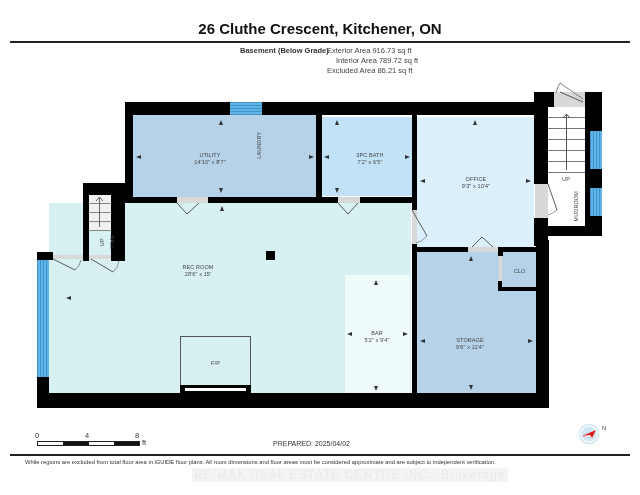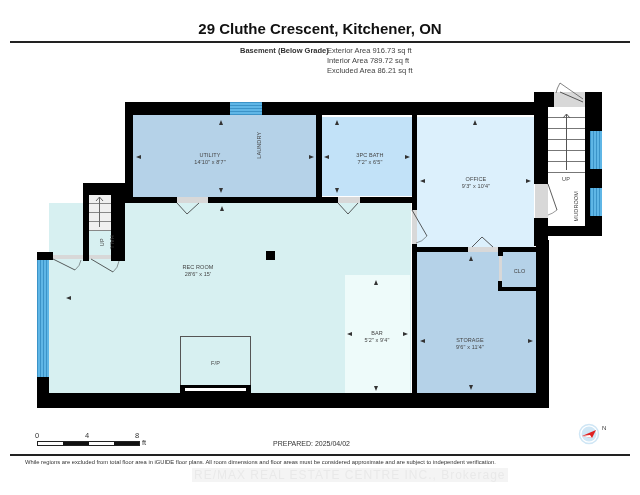--- a/index.html
+++ b/index.html
@@ -19,26 +19,26 @@
   .stairs-light { background:
       repeating-linear-gradient(180deg, #ffffff 0 10px, #777 10px 11px); }
   .footer-note { font-size:5.8px; color:#333; }
   .watermark { font-size:12px; color:#e9e9e9; letter-spacing:1px; background:#f4f4f4; padding:0 2px; }
   .scale-num { font-size:7.5px; color:#333; }
   .prepared { font-size:7px; color:#333; }
 </style>
 </head>
 <body>
 
-<div class="abs title">29 Cluthe Crescent, Kitchener, ON</div>
+<div class="abs title">26 Cluthe Crescent, Kitchener, ON</div>
 <div class="abs hr" style="top:41px;"></div>
 
 <div class="abs info-label" style="left:240px; top:46px;">Basement (Below Grade)</div>
 <div class="abs info-line" style="left:327px; top:46px;">Exterior Area 916.73 sq ft</div>
-<div class="abs info-line" style="left:327px; top:56px;">Interior Area 789.72 sq ft</div>
+<div class="abs info-line" style="left:336px; top:56px;">Interior Area 789.72 sq ft</div>
 <div class="abs info-line" style="left:327px; top:66px;">Excluded Area 86.21 sq ft</div>
 
 <div class="abs" style="left:0; top:0; width:640px; height:420px;">
 
   <div class="abs" style="left:49px; top:203px; width:362px; height:190px; background:#d7f0f1;"></div>
   <div class="abs" style="left:88px; top:230px; width:23px; height:25px; background:#d7f0f1;"></div>
   <div class="abs" style="left:133px; top:115px; width:183px; height:82px; background:#b5d2e8;"></div>
   <div class="abs" style="left:322px; top:117px; width:90px; height:79px; background:#c2e2f8;"></div>
   <div class="abs" style="left:417px; top:117px; width:117px; height:130px; background:#dcf0fc;"></div>
   <div class="abs" style="left:417px; top:252px; width:119px; height:141px; background:#b5d2e8;"></div>

